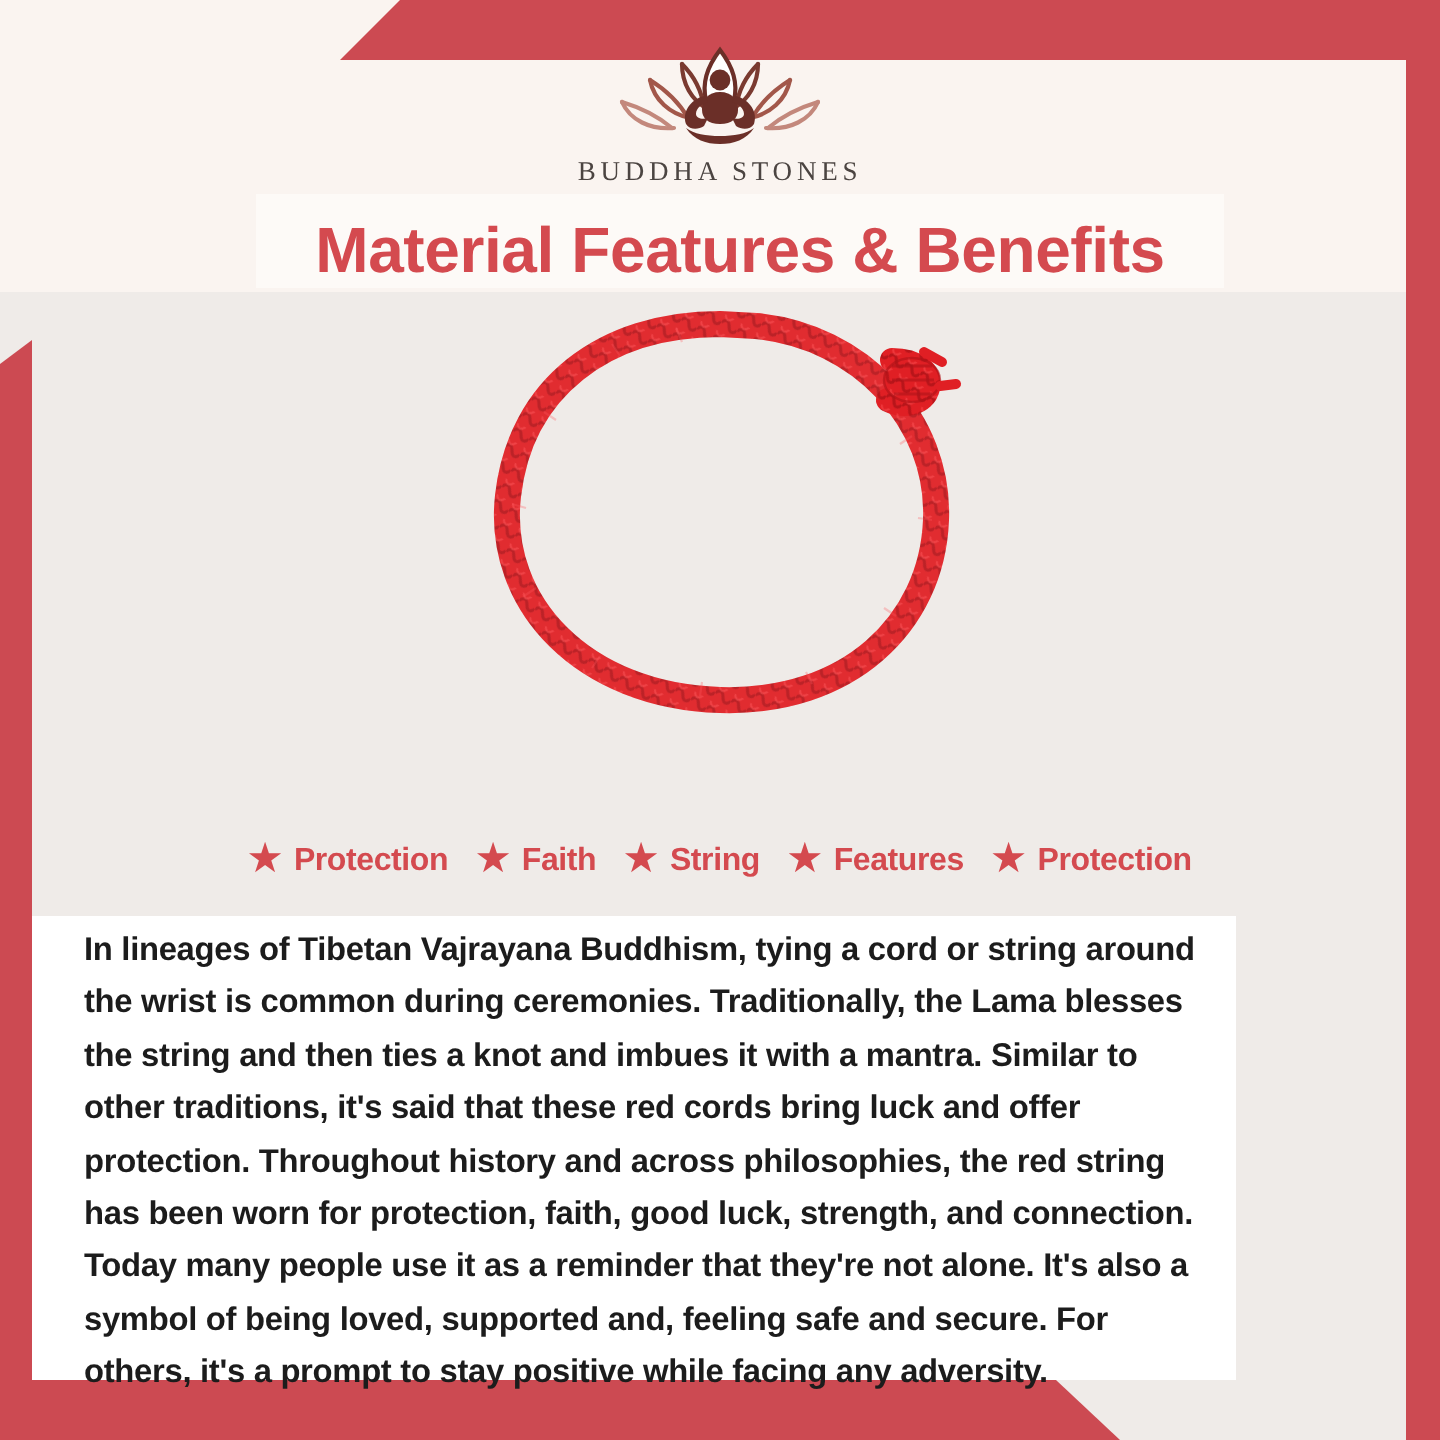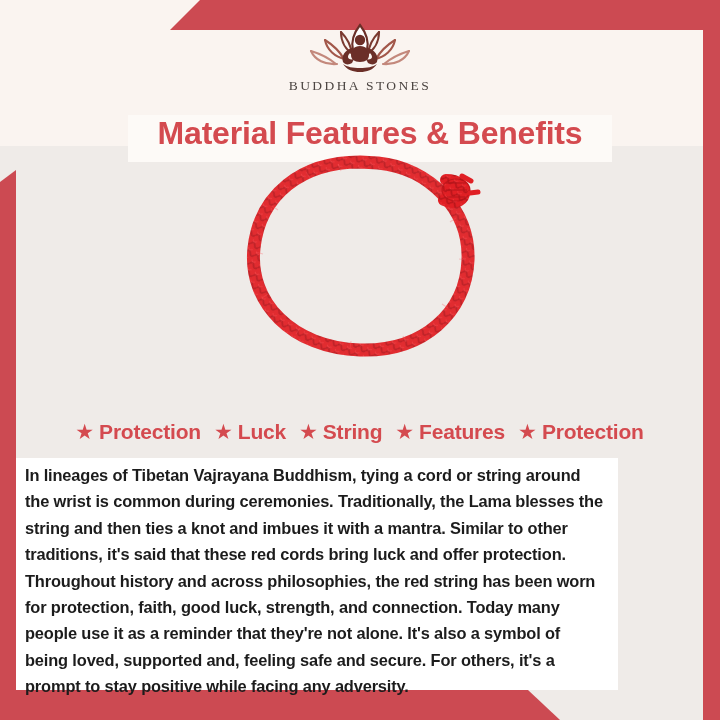--- a/index.html
+++ b/index.html
@@ -85,25 +85,25 @@
     font-family: "Liberation Serif", serif;
     font-size: 13.5px;
     letter-spacing: 2.4px;
     color: #4b4441;
     font-weight: 400;
   }
 
   
   .title-banner {
     position: absolute;
-    left: 128px; top: 115px;
+    left: 128px; top: 97px;
     width: 484px; height: 47px;
     background: #fdfaf7;
     display: flex;
-    align-items: flex-start;
+    align-items: flex-end;
     justify-content: center;
   }
   .title-text {
     font-size: 32px;
     font-weight: bold;
     color: #d44a4f;
     letter-spacing: -0.2px;
     white-space: nowrap;
   }
 
@@ -157,32 +157,32 @@
   .benefit-star {
     color: #d44a4f;
     font-size: 21px;
     line-height: 1;
     margin-right: 5px;
     position: relative;
     top: -1px;
   }
   .benefit-label {
     color: #d44a4f;
-    font-size: 21px;
+    font-size: 16px;
     font-weight: bold;
     letter-spacing: -0.2px;
   }
 
   
   .body-box {
     position: absolute;
     left: 16px; top: 458px;
     width: 602px; height: 232px;
     background: #ffffff;
-    padding: 4px 12px 0 9px;
+    padding: 4px 12px 0 26px;
   }
   .body-text {
     font-size: 16.4px;
     font-weight: bold;
     line-height: 26.4px;
     color: #1c1c1c;
     letter-spacing: -0.15px;
     text-align: left;
   }
 </style>
@@ -287,21 +287,21 @@
 
   <div class="benefits">
 
     <div class="benefit">
       <span class="benefit-star">★</span>
       <span class="benefit-label">Protection</span>
     </div>
 
     <div class="benefit">
       <span class="benefit-star">★</span>
-      <span class="benefit-label">Luck</span>
+      <span class="benefit-label">Faith</span>
     </div>
 
     <div class="benefit">
       <span class="benefit-star">★</span>
       <span class="benefit-label">String</span>
     </div>
 
     <div class="benefit">
       <span class="benefit-star">★</span>
       <span class="benefit-label">Features</span>

